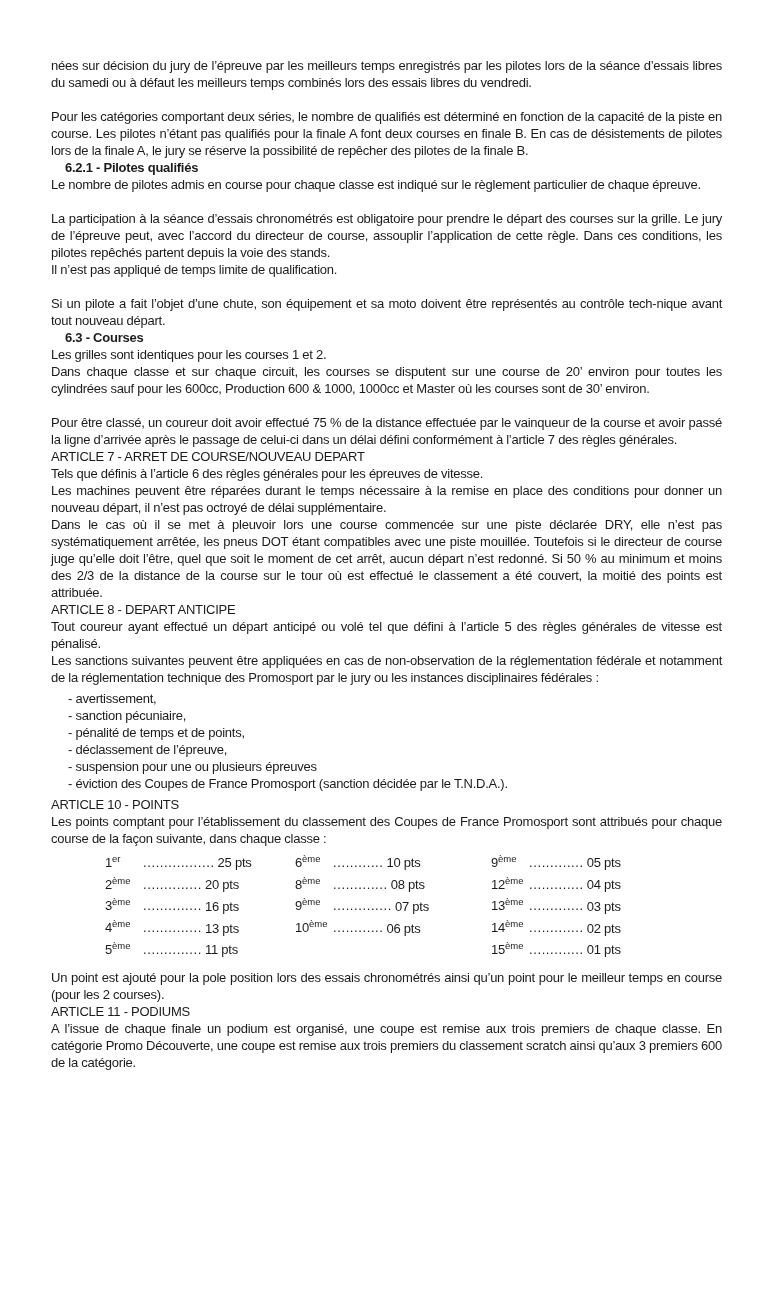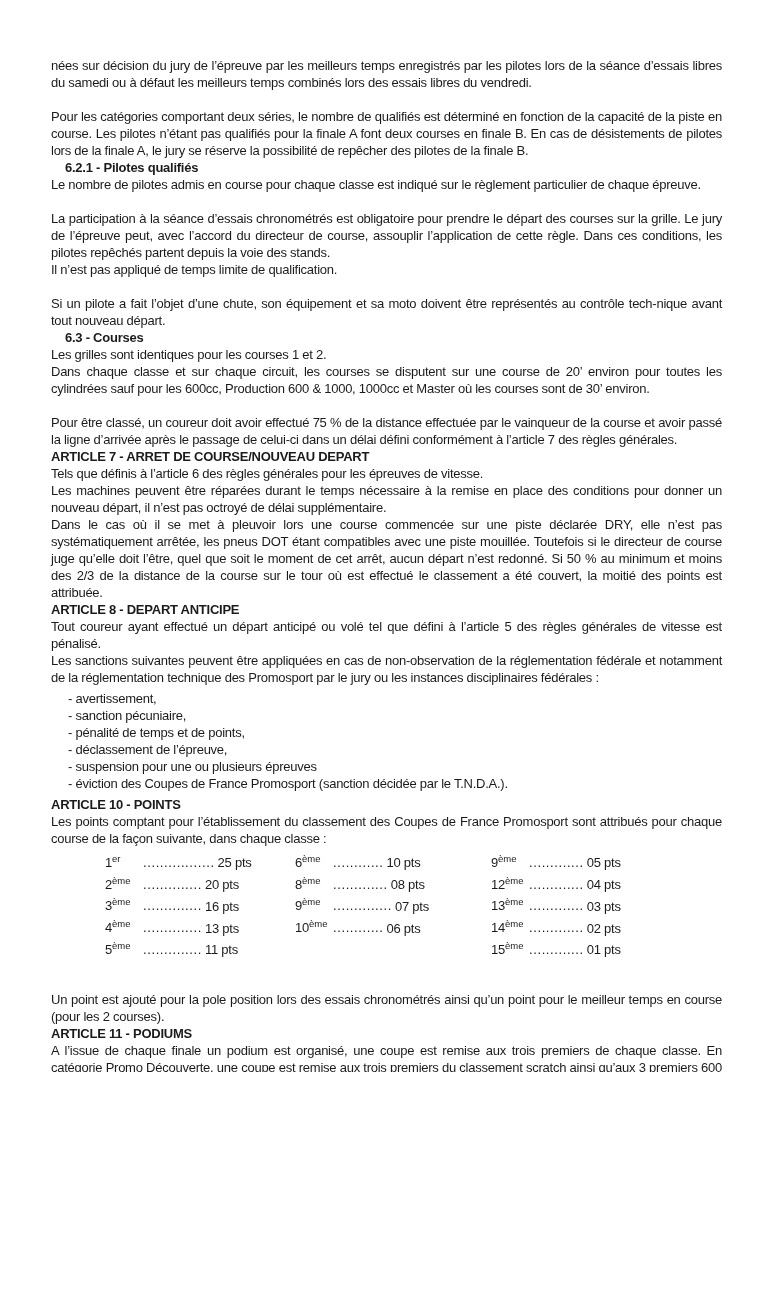--- a/index.html
+++ b/index.html
@@ -18,21 +18,21 @@
     top: 57px;
     width: 671px;
     font-size: 13px;
     line-height: 17px;
     letter-spacing: -0.25px;
   }
   .p  { margin: 0; text-align: justify; }
   .pl { margin: 0; text-align: left; }
   .mt   { margin-top: 17px; }
   .mt-lg{ margin-top: 16px; }
-  .h1 { margin: 0; font-weight: bold; text-align: left; }
+  .h1 { margin: 0; font-weight: normal; text-align: left; }
   .h2 { margin: 0; font-weight: bold; text-align: left; padding-left: 14px; }
   .list { margin: 4px; }
   .list > div { padding-left: 13px; text-align: left; }
   .points { display: flex; margin-top: 3px; padding-left: 54px; }
   .pcol  { width: 190px; }
   .pcol2 { width: 196px; }
   .pcol3 { flex: 1; }
   .prow { line-height: 17.4px; white-space: nowrap; }
   .rk { display: inline-block; min-width: 38px; }
   .rk sup { font-size: 9.5px; letter-spacing: 0; }
@@ -114,21 +114,21 @@
       </div>
       <div class="pcol3">
         <div class="prow"><span class="rk"><span>9</span><sup>ème</sup></span><span class="dots">.............</span><span class="pts">05 pts</span></div>
         <div class="prow"><span class="rk"><span>12</span><sup>ème</sup></span><span class="dots">.............</span><span class="pts">04 pts</span></div>
         <div class="prow"><span class="rk"><span>13</span><sup>ème</sup></span><span class="dots">.............</span><span class="pts">03 pts</span></div>
         <div class="prow"><span class="rk"><span>14</span><sup>ème</sup></span><span class="dots">.............</span><span class="pts">02 pts</span></div>
         <div class="prow"><span class="rk"><span>15</span><sup>ème</sup></span><span class="dots">.............</span><span class="pts">01 pts</span></div>
       </div>
     </div>
 
-    <p class="p" style="margin-top:32px">Un point est ajouté pour la pole position lors des essais chronométrés ainsi qu’un point pour le meilleur temps en course (pour les 2 courses).</p>
+    <p class="p" style="margin-top:10px">Un point est ajouté pour la pole position lors des essais chronométrés ainsi qu’un point pour le meilleur temps en course (pour les 2 courses).</p>
 
     <p class="h1 mt-lg">ARTICLE 11 - PODIUMS</p>
     <p class="p">A l’issue de chaque finale un podium est organisé, une coupe est remise aux trois premiers de chaque classe. En catégorie Promo Découverte, une coupe est remise aux trois premiers du classement scratch ainsi qu’aux 3 premiers 600 de la catégorie.</p>
 
   </div>
 
   <div class="page-number">248</div>
   <div class="footer-bar" style="background: rgb(35, 46, 102);"></div>
 </div>
 

